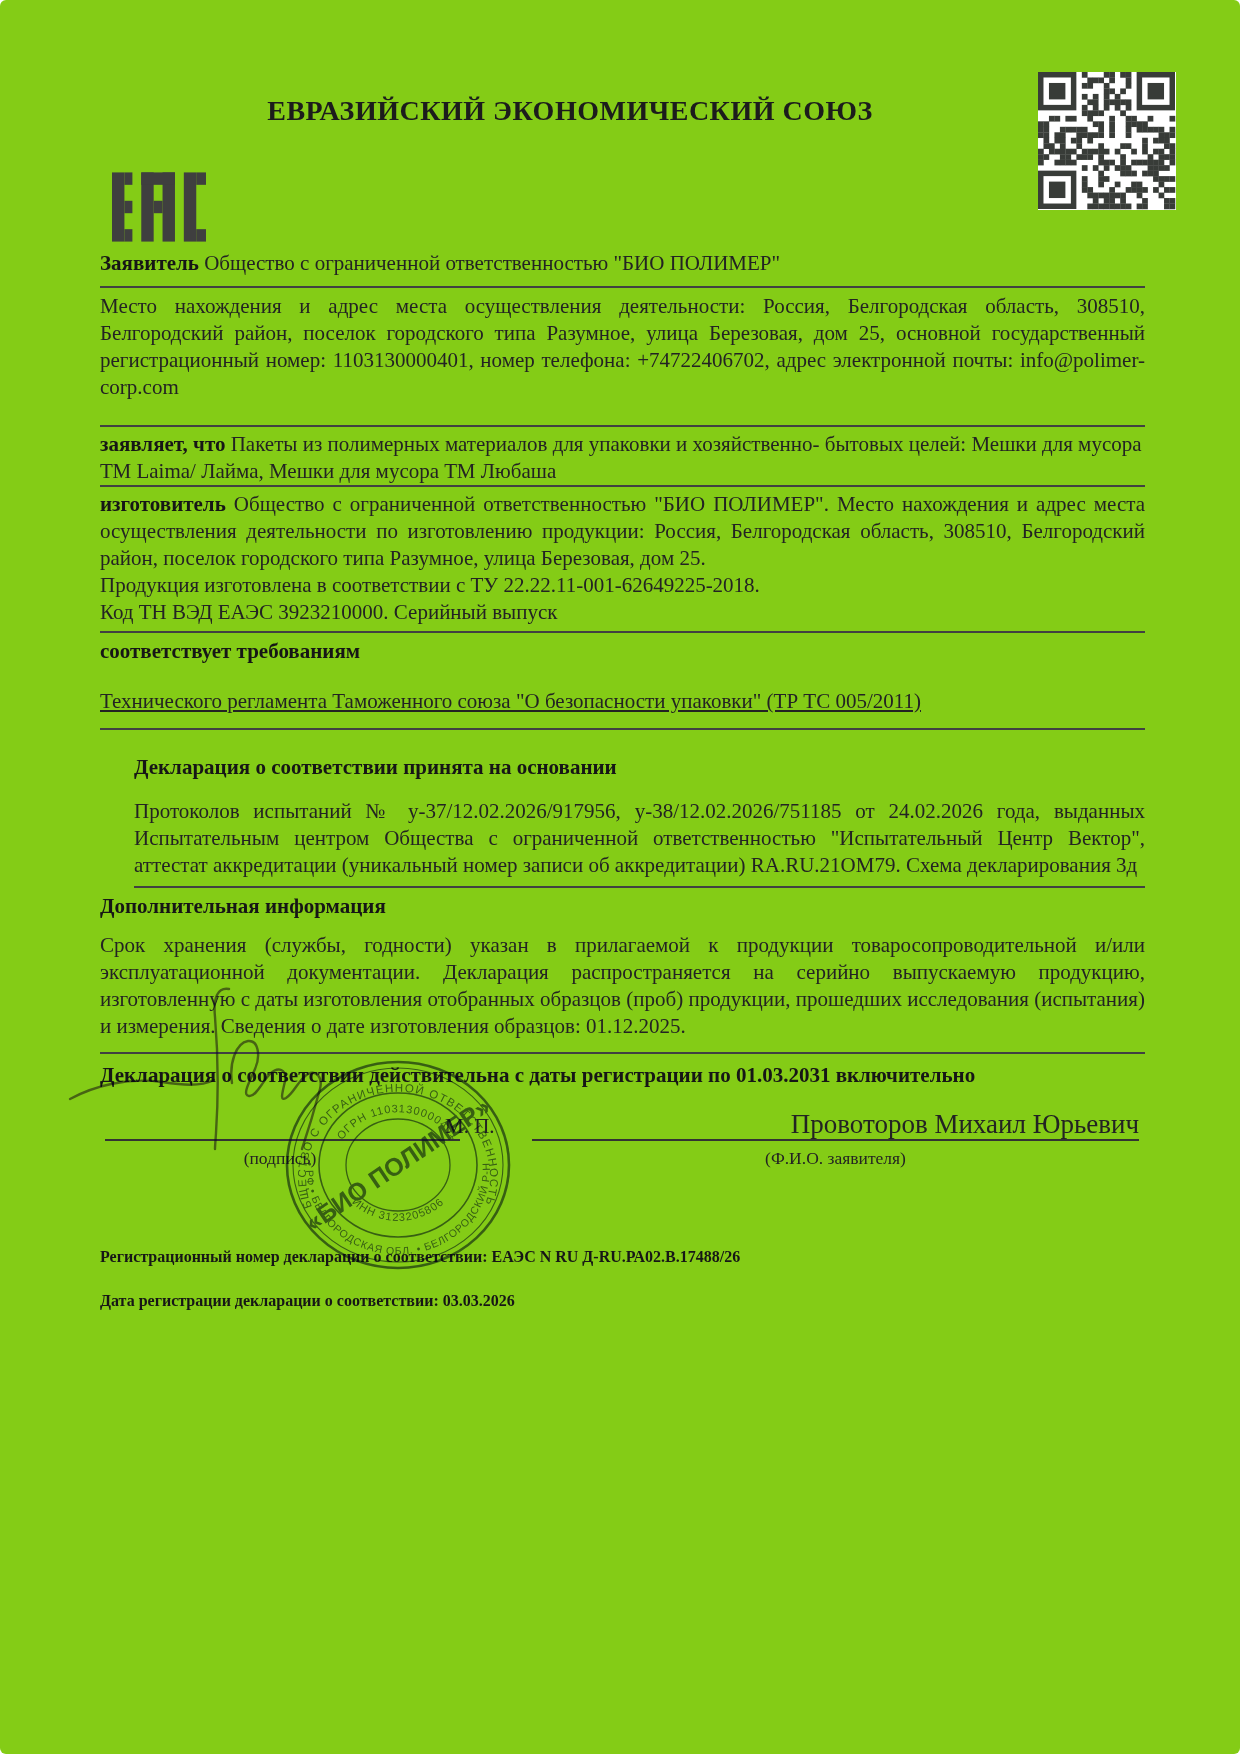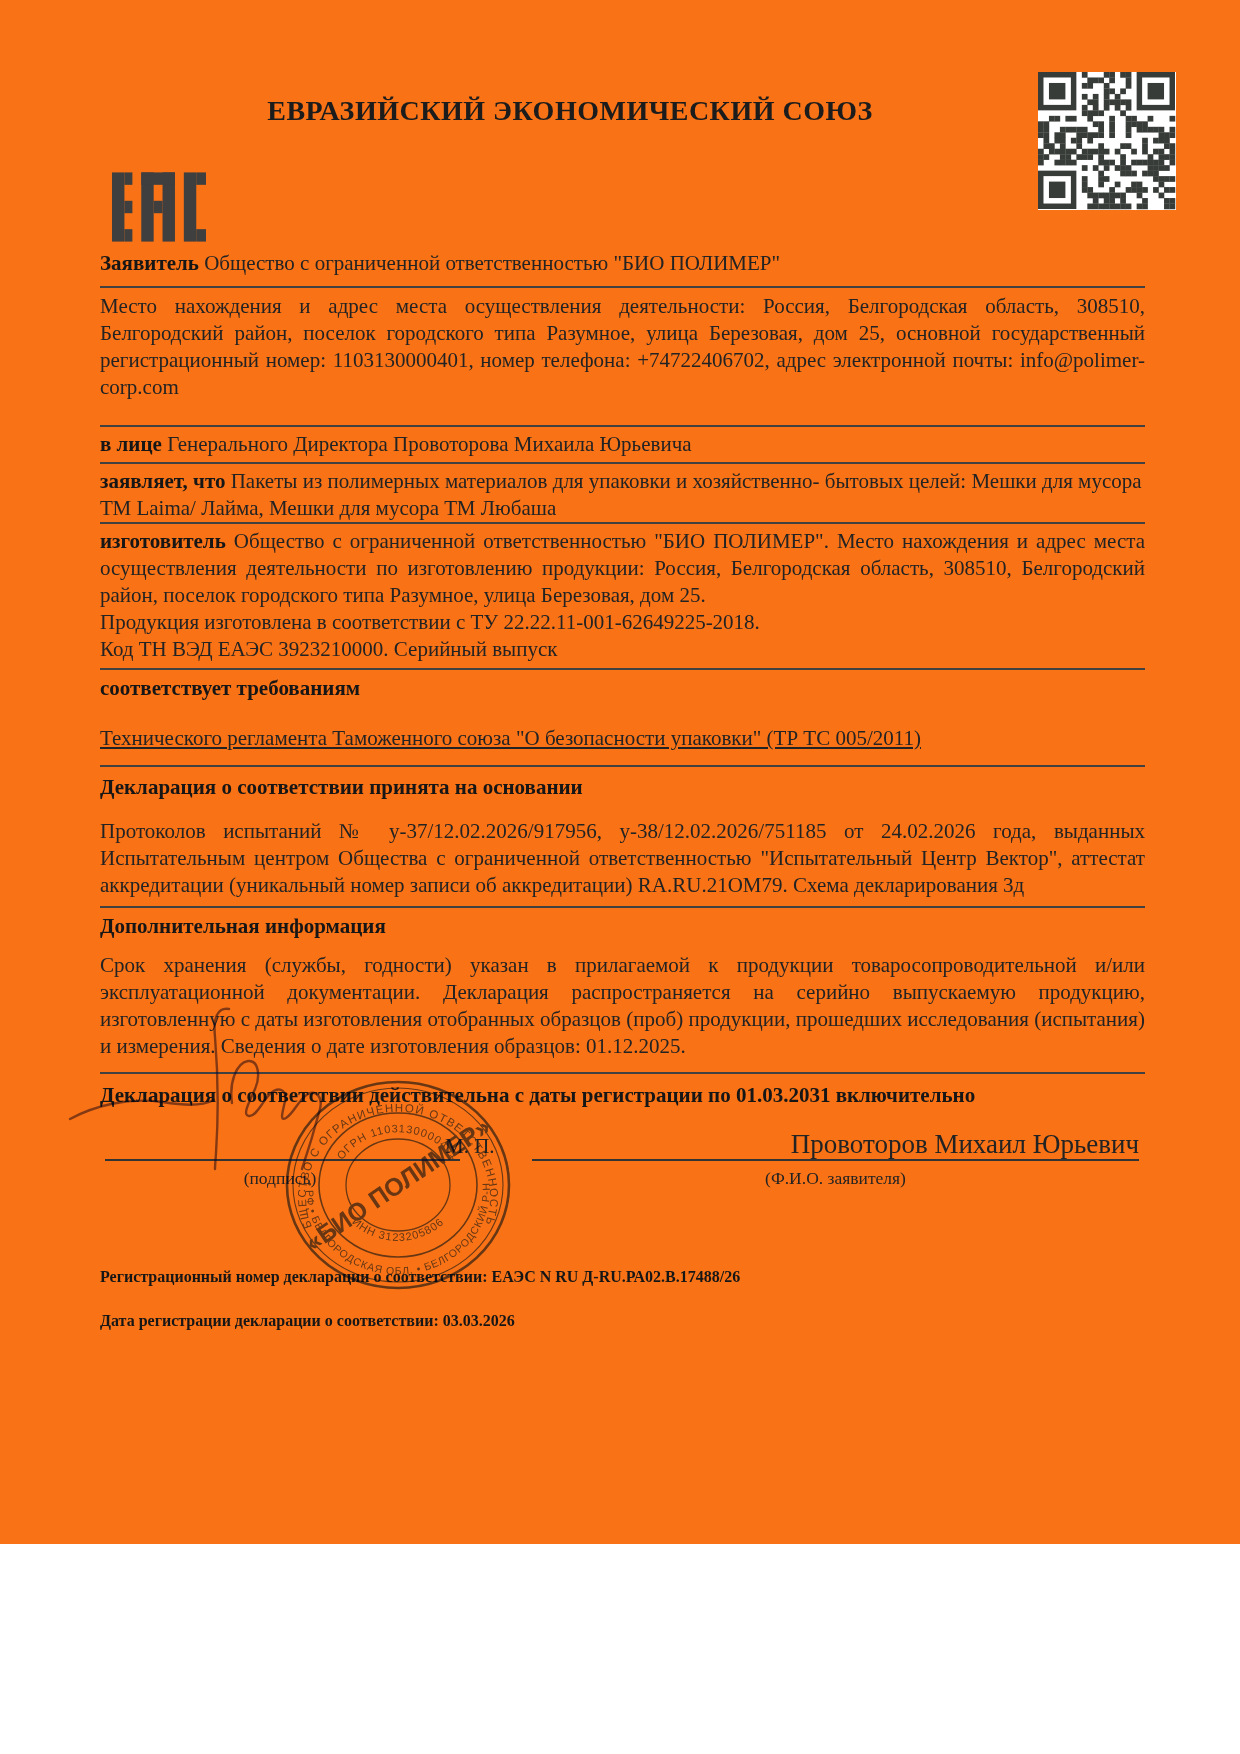--- a/index.html
+++ b/index.html
@@ -1,19 +1,20 @@
 <!DOCTYPE html>
 <html lang="ru" style="--stamp-ink: #4e5ec8; --sig-ink: #7b6fd0; --text-ink: #232323;"><head>
 <meta charset="utf-8">
 <style>
   html,body{margin:0;padding:0;background:#ffffff;}
   .page{
-    position:relative;width:1240px;height:1544px;background:#f97316;
+    position:relative;width:1240px;height:1754px;background:#84cc16;
     font-family:"Liberation Serif",serif;color:var(--text-ink,#232323);
     overflow:hidden;
+    border-radius:6px;
   }
   
   .title{
     position:absolute;left:100px;top:94px;width:940px;text-align:center;
     font-weight:bold;font-size:28px;line-height:34px;color:#1c1c1c;letter-spacing:.5px;
   }
   .eac{position:absolute;left:112px;top:168px;}
   .qr{position:absolute;left:1038px;top:72px;width:138px;height:138px;}
   
   .content{
@@ -23,21 +24,21 @@
   .sec{border-bottom:2px solid #414141;padding:4px 0 7px;}
   .sec b{font-weight:bold;color:#161616;}
   .just{text-align:justify;}
   .sec-applicant{padding:0 0 9px;}
   .sec-address{padding:5px 0 24px;}
   .sec-person{padding:4px 0 4px;}
   .sec-declares{padding:4px 0 0;}
   .sec-manufacturer{padding:4px 0 5px;}
   .sec-compliance{padding:5px 0 13px;}
   .sec-compliance .val{margin-top:23px;text-decoration:underline;}
-  .sec-basis{padding:7px 0 7px;}
+  .sec-basis{padding:24px 0 7px;margin-left:34px;}
   .sec-basis .para{margin-top:17px;}
   .sec-additional{padding:5px 0 12px;}
   .sec-additional .para{margin-top:12px;}
   .validity{padding:8px 0 0;font-weight:bold;color:#161616;}
   
   .sigblock{position:relative;height:132px;margin-top:6px;}
   .sigline{position:absolute;border-bottom:2px solid #333;}
   .sigline.left{left:5px;top:44px;width:355px;}
   .sigline.right{left:432px;top:44px;width:607px;}
   .mp{position:absolute;left:345px;top:18px;font-size:21px;}
@@ -325,24 +326,20 @@
 
     <div class="sec sec-applicant">
       <b>Заявитель</b>
       <span>Общество с ограниченной ответственностью "БИО ПОЛИМЕР"</span>
     </div>
 
     <div class="sec sec-address just">
       <span>Место нахождения и адрес места осуществления деятельности: Россия, Белгородская область, 308510, Белгородский район, поселок городского типа Разумное, улица Березовая, дом 25, основной государственный регистрационный номер: 1103130000401, номер телефона: +74722406702, адрес электронной почты: info@polimer-corp.com</span>
     </div>
 
-    <div class="sec sec-person">
-      <b>в лице</b>
-      <span>Генерального Директора  Провоторова Михаила Юрьевича</span>
-    </div>
 
     <div class="sec sec-declares">
       <b>заявляет, что</b>
       <span>Пакеты из полимерных материалов для упаковки и хозяйственно- бытовых целей: Мешки для мусора ТМ Laima/ Лайма, Мешки для мусора ТМ Любаша</span>
     </div>
 
     <div class="sec sec-manufacturer">
       <div class="just">
         <b>изготовитель</b>
         <span>Общество с ограниченной ответственностью "БИО ПОЛИМЕР". Место нахождения и адрес места осуществления деятельности по изготовлению продукции: Россия, Белгородская область, 308510, Белгородский район, поселок городского типа Разумное, улица Березовая, дом 25.</span>

